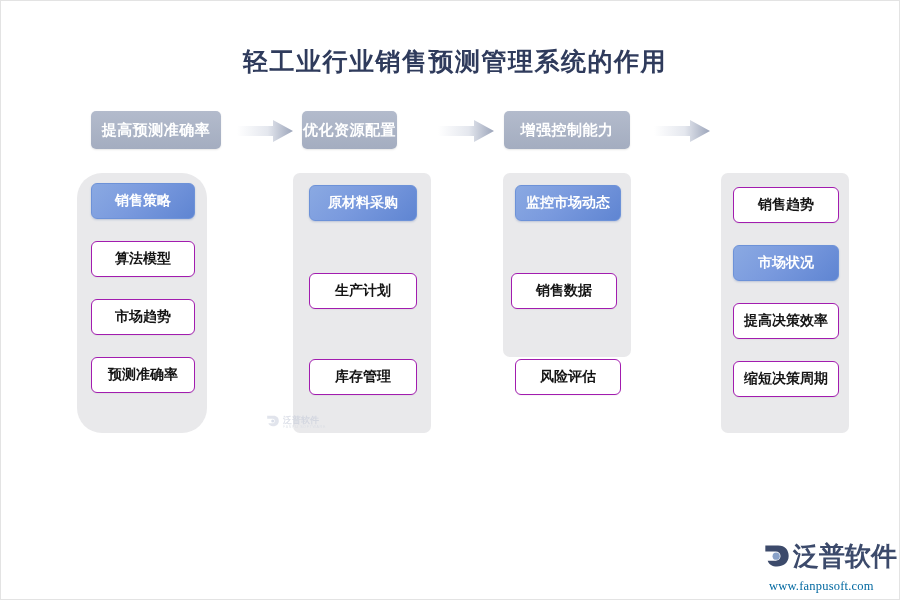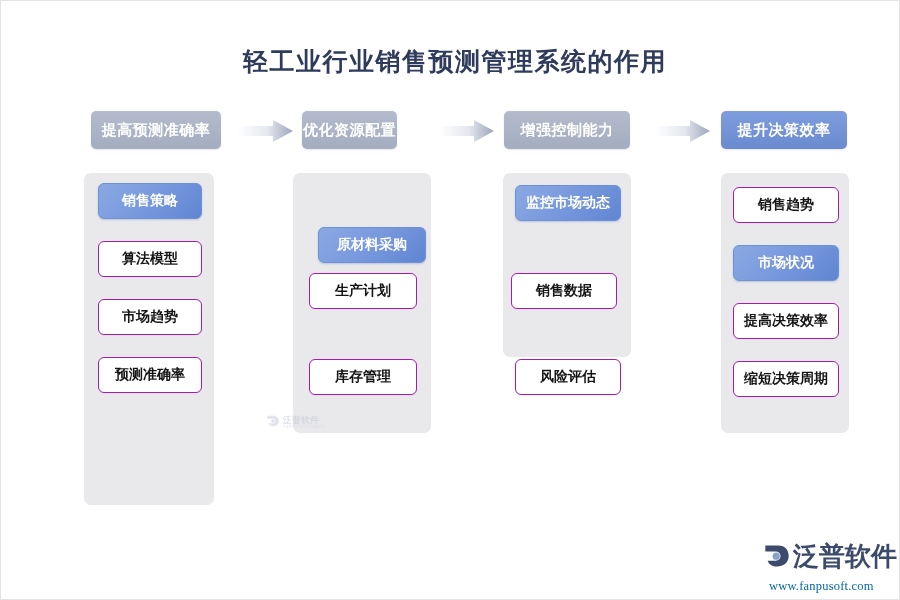--- a/index.html
+++ b/index.html
@@ -220,42 +220,39 @@
           <linearGradient id="agrad2" x1="0" y1="0" x2="1" y2="0">
             <stop offset="0%" stop-color="#ffffff"></stop>
             <stop offset="55%" stop-color="#e4e7ee"></stop>
             <stop offset="100%" stop-color="#9ca5ba"></stop>
           </linearGradient>
         </defs>
         <path d="M0 6 L36 6 L36 0 L56 11 L36 22 L36 16 L0 16 Z" fill="url(#agrad2)"></path>
       </svg>
     </div>
 
-    <div class="flow-header blue" id="fh3" style="left:720px; width:126px;">
-      <span>提升决策效率</span>
-    </div>
-  </div>
-
-  <div class="col-panel" style="left:83px; width:130px; height:332px;">
+  </div>
+
+  <div class="col-panel" style="left:76px; width:130px; height:260px;border-radius:25px;">
     <div class="item-box active" style="left:14px; top:10px;  width:102px;">
       <span>销售策略</span>
     </div>
     <div class="item-box plain" style="left:14px; top:68px;  width:102px;">
       <span>算法模型</span>
     </div>
     <div class="item-box plain" style="left:14px; top:126px; width:102px;">
       <span>市场趋势</span>
     </div>
     <div class="item-box plain" style="left:14px; top:184px; width:102px;">
       <span>预测准确率</span>
     </div>
   </div>
 
   <div class="col-panel" style="left:292px; width:138px; height:260px;">
-    <div class="item-box active" style="left:25px; top:12px;  width:106px;margin-top:42px;">
+    <div class="item-box active" style="left:16px; top:12px;  width:106px;">
       <span>原材料采购</span>
     </div>
     <div class="item-box plain" style="left:16px; top:100px; width:106px;">
       <span>生产计划</span>
     </div>
     <div class="item-box plain" style="left:16px; top:186px; width:106px;">
       <span>库存管理</span>
     </div>
   </div>
 

